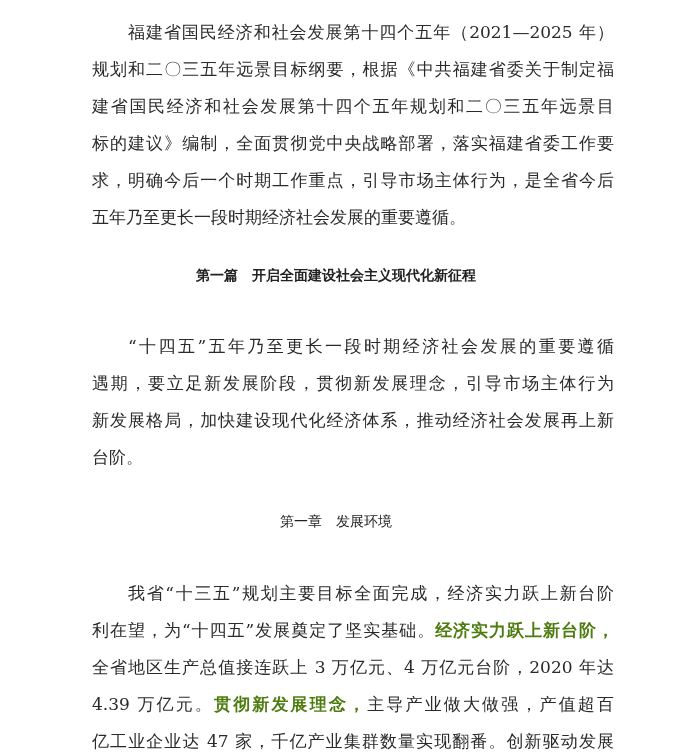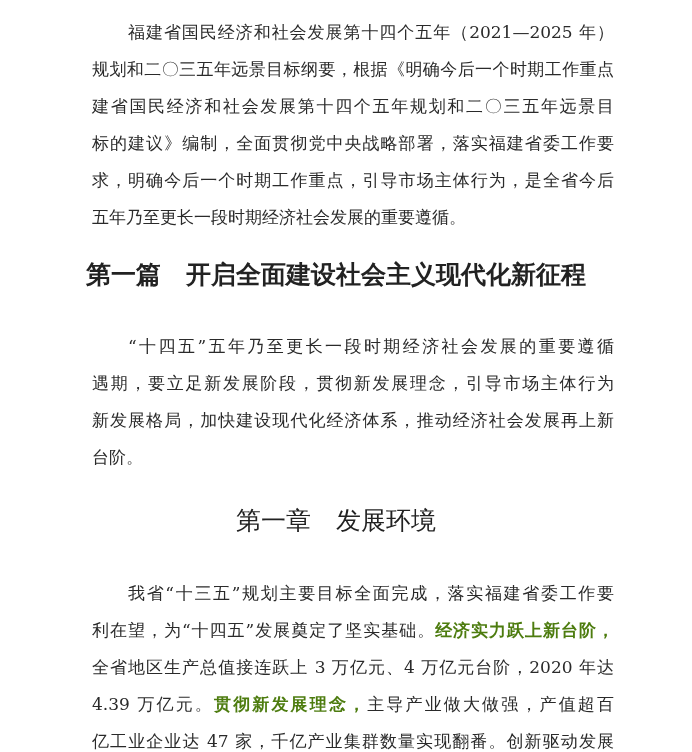--- a/index.html
+++ b/index.html
@@ -2,42 +2,42 @@
 <html><head>
 <meta charset="utf-8">
 <style>
   html, body { margin:0; padding:0; background:#ffffff; }
   body { width:692px; height:752px; overflow:hidden; position:relative;
          font-family:"DejaVu Serif", "Liberation Serif", serif; color:#2a2a2a; }
   .line { position:absolute; left:92px; width:522px; font-size:17px; line-height:24px;
           white-space:nowrap; text-align:justify; text-align-last:justify; letter-spacing:0; }
   .line.first { left:128px; width:486px; }
   .line.last { text-align-last:left; }
-  .heading { position:absolute; left:0; width:672px; text-align:center; font-size:25px;
+  .heading { position:absolute; left:0; width:672px; text-align:center; font-size:14px;
              font-weight:bold; line-height:26px; color:#222; font-family:"DejaVu Sans", "Liberation Sans", sans-serif; }
   b { font-weight:bold; color:#4d7c0f; }
 </style>
 </head>
 <body>
 
 <div>
   <div class="line first" style="top:20px">福建省国民经济和社会发展第十四个五年（2021—2025 年）</div>
-  <div class="line" style="top:57px">规划和二〇三五年远景目标纲要，根据《明确今后一个时期工作重点</div>
+  <div class="line" style="top:57px">规划和二〇三五年远景目标纲要，根据《中共福建省委关于制定福</div>
   <div class="line" style="top:94px">建省国民经济和社会发展第十四个五年规划和二〇三五年远景目</div>
   <div class="line" style="top:131px">标的建议》编制，全面贯彻党中央战略部署，落实福建省委工作要</div>
   <div class="line" style="top:168px">求，明确今后一个时期工作重点，引导市场主体行为，是全省今后</div>
   <div class="line last" style="top:205px">五年乃至更长一段时期经济社会发展的重要遵循。</div>
 
   <div class="heading" style="top:262px">第一篇　开启全面建设社会主义现代化新征程</div>
 
   <div class="line first" style="top:334px">“十四五”五年乃至更长一段时期经济社会发展的重要遵循</div>
   <div class="line" style="top:371px">遇期，要立足新发展阶段，贯彻新发展理念，引导市场主体行为</div>
   <div class="line" style="top:408px">新发展格局，加快建设现代化经济体系，推动经济社会发展再上新</div>
   <div class="line last" style="top:445px">台阶。</div>
 
   <div class="heading" style="top:508px; font-weight:normal;">第一章　发展环境</div>
 
-  <div class="line first" style="top:581px">我省“十三五”规划主要目标全面完成，落实福建省委工作要</div>
+  <div class="line first" style="top:581px">我省“十三五”规划主要目标全面完成，经济实力跃上新台阶</div>
   <div class="line" style="top:618px"><span>利在望，为“十四五”发展奠定了坚实基础。</span><b>经济实力跃上新台阶，</b></div>
   <div class="line" style="top:655px">全省地区生产总值接连跃上 3 万亿元、4 万亿元台阶，2020 年达</div>
   <div class="line" style="top:692px"><span>4.39 万亿元。</span><b>贯彻新发展理念，</b><span>主导产业做大做强，产值超百</span></div>
   <div class="line" style="top:729px">亿工业企业达 47 家，千亿产业集群数量实现翻番。创新驱动发展</div>
 </div>
 
 </body></html>

